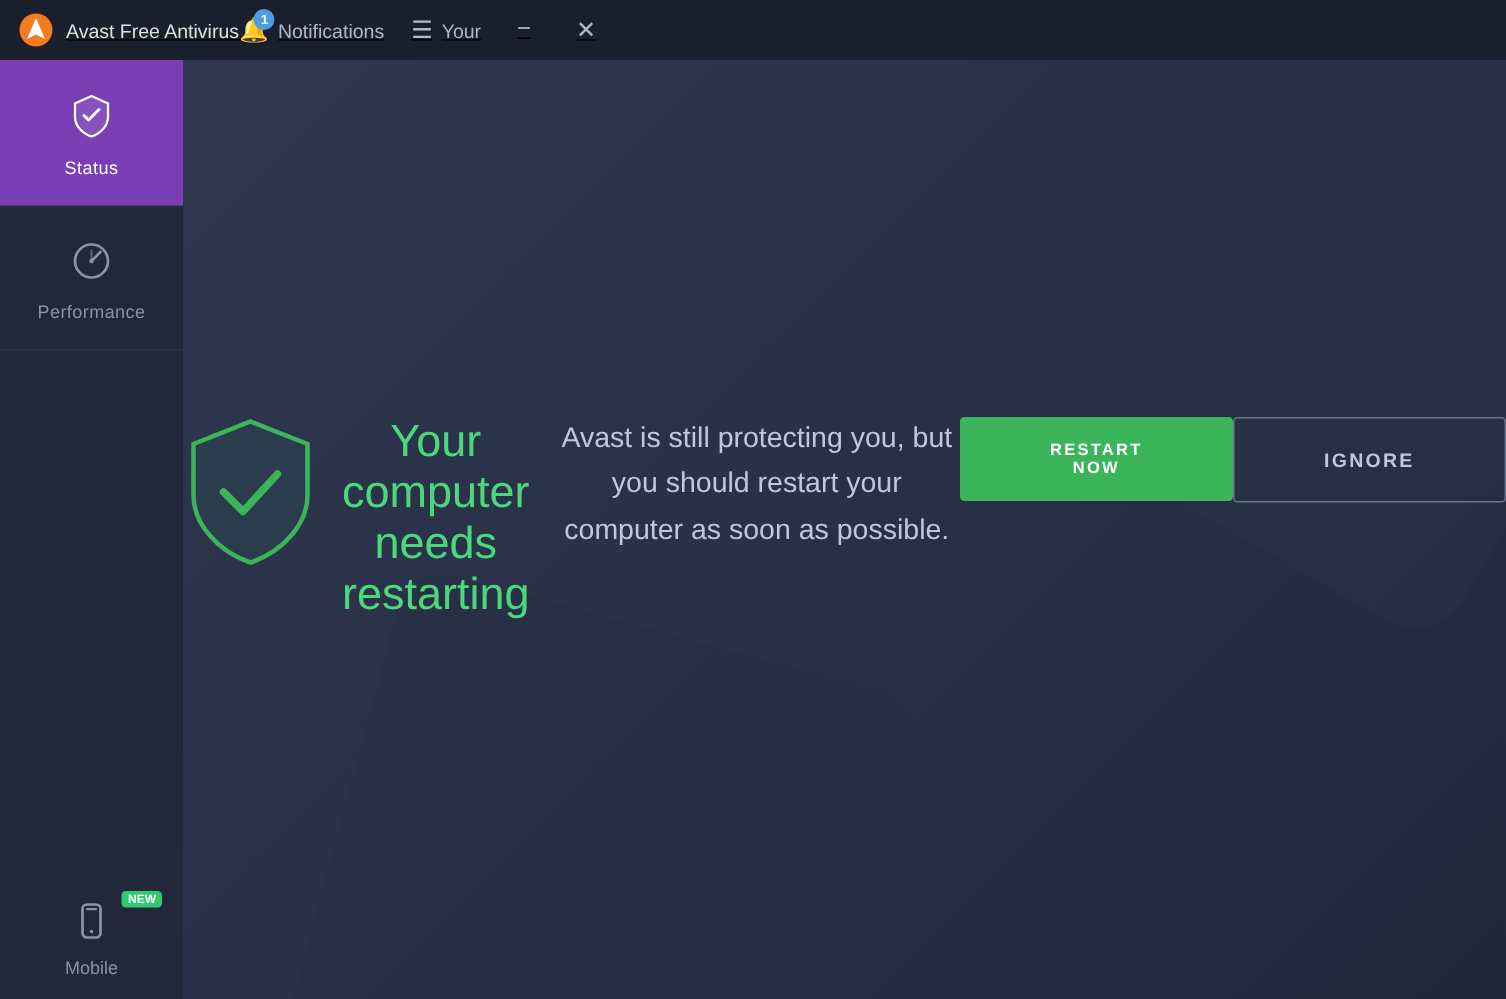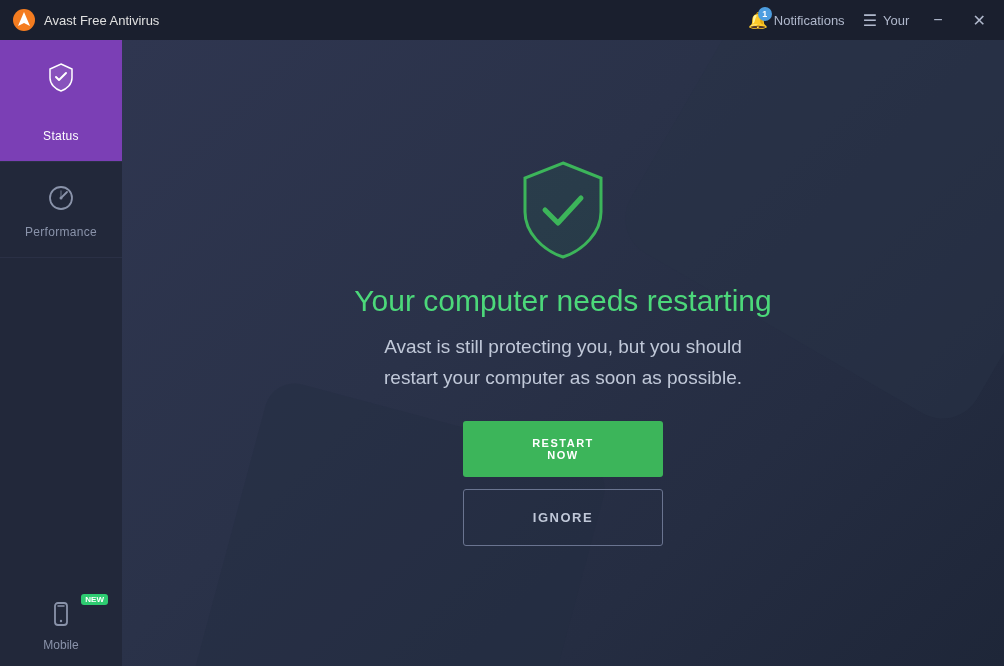--- a/index.html
+++ b/index.html
@@ -11,23 +11,23 @@
       background: #2b3249;
     }
 
     
     .titlebar {
       width: 100%;
       height: 40px;
       background: #1a1f2e;
       display: flex;
       align-items: center;
-      justify-content: space-between;
       padding: 0 12px;
       user-select: none;
+      text-decoration: underline;
     }
     .titlebar-left {
       display: flex;
       align-items: center;
       gap: 8px;
     }
     .avast-logo {
       width: 24px;
       height: 24px;
     }
@@ -99,21 +99,20 @@
       justify-content: center;
       padding: 22px 0 18px;
       cursor: pointer;
       color: #8a93aa;
       border-bottom: 1px solid #2a3045;
       position: relative;
     }
     .sidebar-item.active {
       background: #7b3fb5;
       color: #fff;
-      gap: 24px;
     }
     .sidebar-item .icon {
       font-size: 28px;
       margin-bottom: 8px;
       line-height: 1;
     }
     .sidebar-item .label {
       font-size: 12px;
       letter-spacing: 0.3px;
     }
@@ -174,22 +173,22 @@
       left: 100px;
       width: 350px;
       height: 350px;
       background: rgba(35, 45, 65, 0.4);
       transform: rotate(15deg);
       border-radius: 30px;
     }
 
     .content-inner {
       display: flex;
-      flex-direction: column;
-      align-items: center;
+      flex-direction: row;
+      align-items: flex-start;
       justify-content: center;
       z-index: 1;
       gap: 0;
     }
 
     
     .shield-container {
       margin-bottom: 20px;
     }
     .shield-svg {

